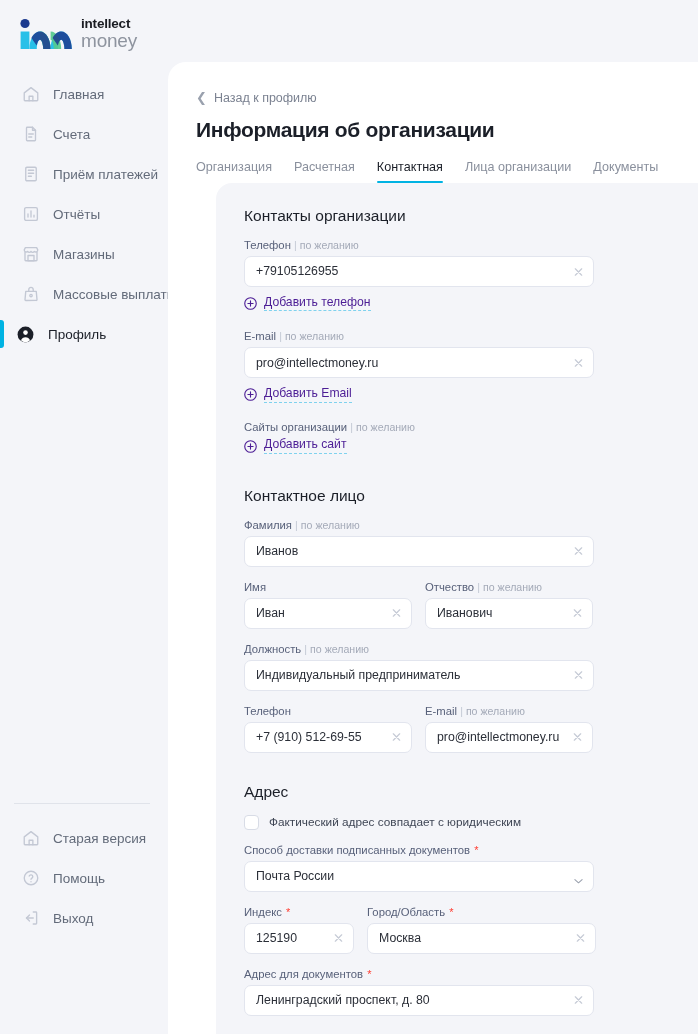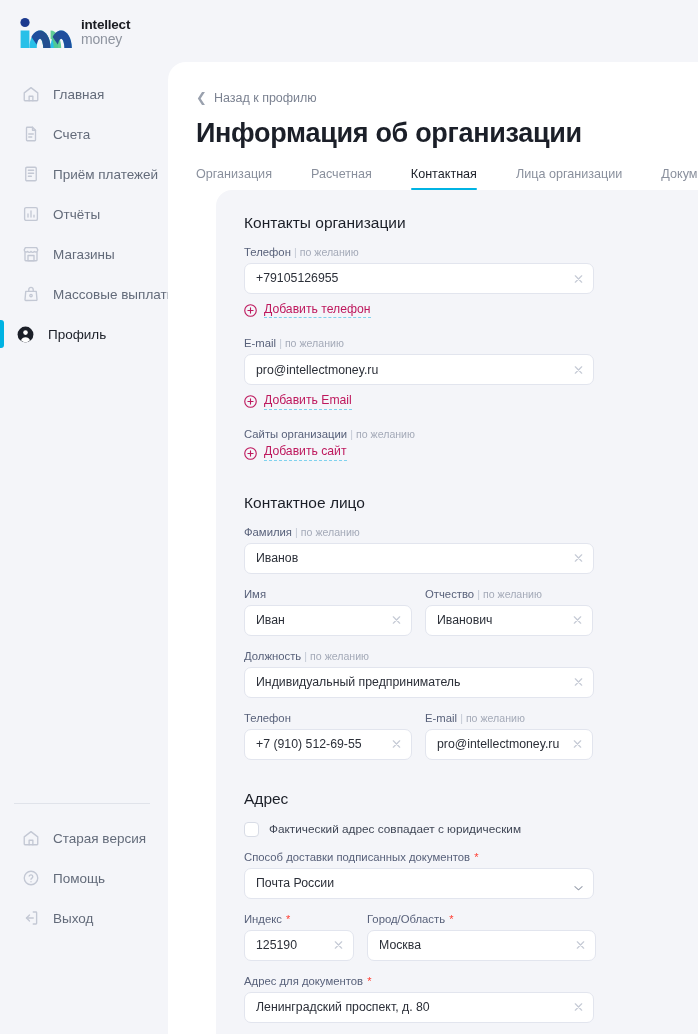--- a/index.html
+++ b/index.html
@@ -57,21 +57,21 @@
     line-height: 1.02;
     padding-bottom: 1px;
   }
   .logo-text .l1 {
     font-size: 13.5px;
     font-weight: bold;
     color: #1a1c22;
     letter-spacing: -0.2px;
   }
   .logo-text .l2 {
-    font-size: 14px;
+    font-size: 19px;
     font-weight: normal;
     color: #8e949f;
     letter-spacing: -0.2px;
   }
 
   .nav {
     margin-top: 12px;
     display: flex;
     flex-direction: column;
   }
@@ -150,30 +150,30 @@
   .back-link .chev {
     font-size: 13px;
     line-height: 1;
     color: #9aa1ae;
     display: inline-block;
     transform: translateY(-0.5px);
   }
 
   .page-title {
     margin-top: 12px;
-    font-size: 27px;
+    font-size: 21px;
     font-weight: bold;
     color: #1b1f28;
     letter-spacing: -0.3px;
   }
 
   .tabs {
     margin-top: 18px;
     display: flex;
-    gap: 39px;
+    gap: 22px;
     align-items: flex-start;
     position: relative;
   }
   .tab {
     font-size: 12.6px;
     color: #8a909d;
     padding-bottom: 9px;
     cursor: pointer;
     white-space: nowrap;
     position: relative;
@@ -270,21 +270,21 @@
     height: 6px;
     color: #9aa1ae;
   }
 
   .addlink {
     display: inline-flex;
     align-items: center;
     gap: 7px;
     margin-top: 9px;
     cursor: pointer;
-    color: #be185d;
+    color: #4c1d95;
     font-size: 12.2px;
   }
   .addlink .plus { width: 13px; height: 13px; display: block; }
   .addlink .txt {
     border-bottom: 1px dashed #7fd2ee;
     padding-bottom: 1px;
     line-height: 1.1;
   }
 
   .row2 {

